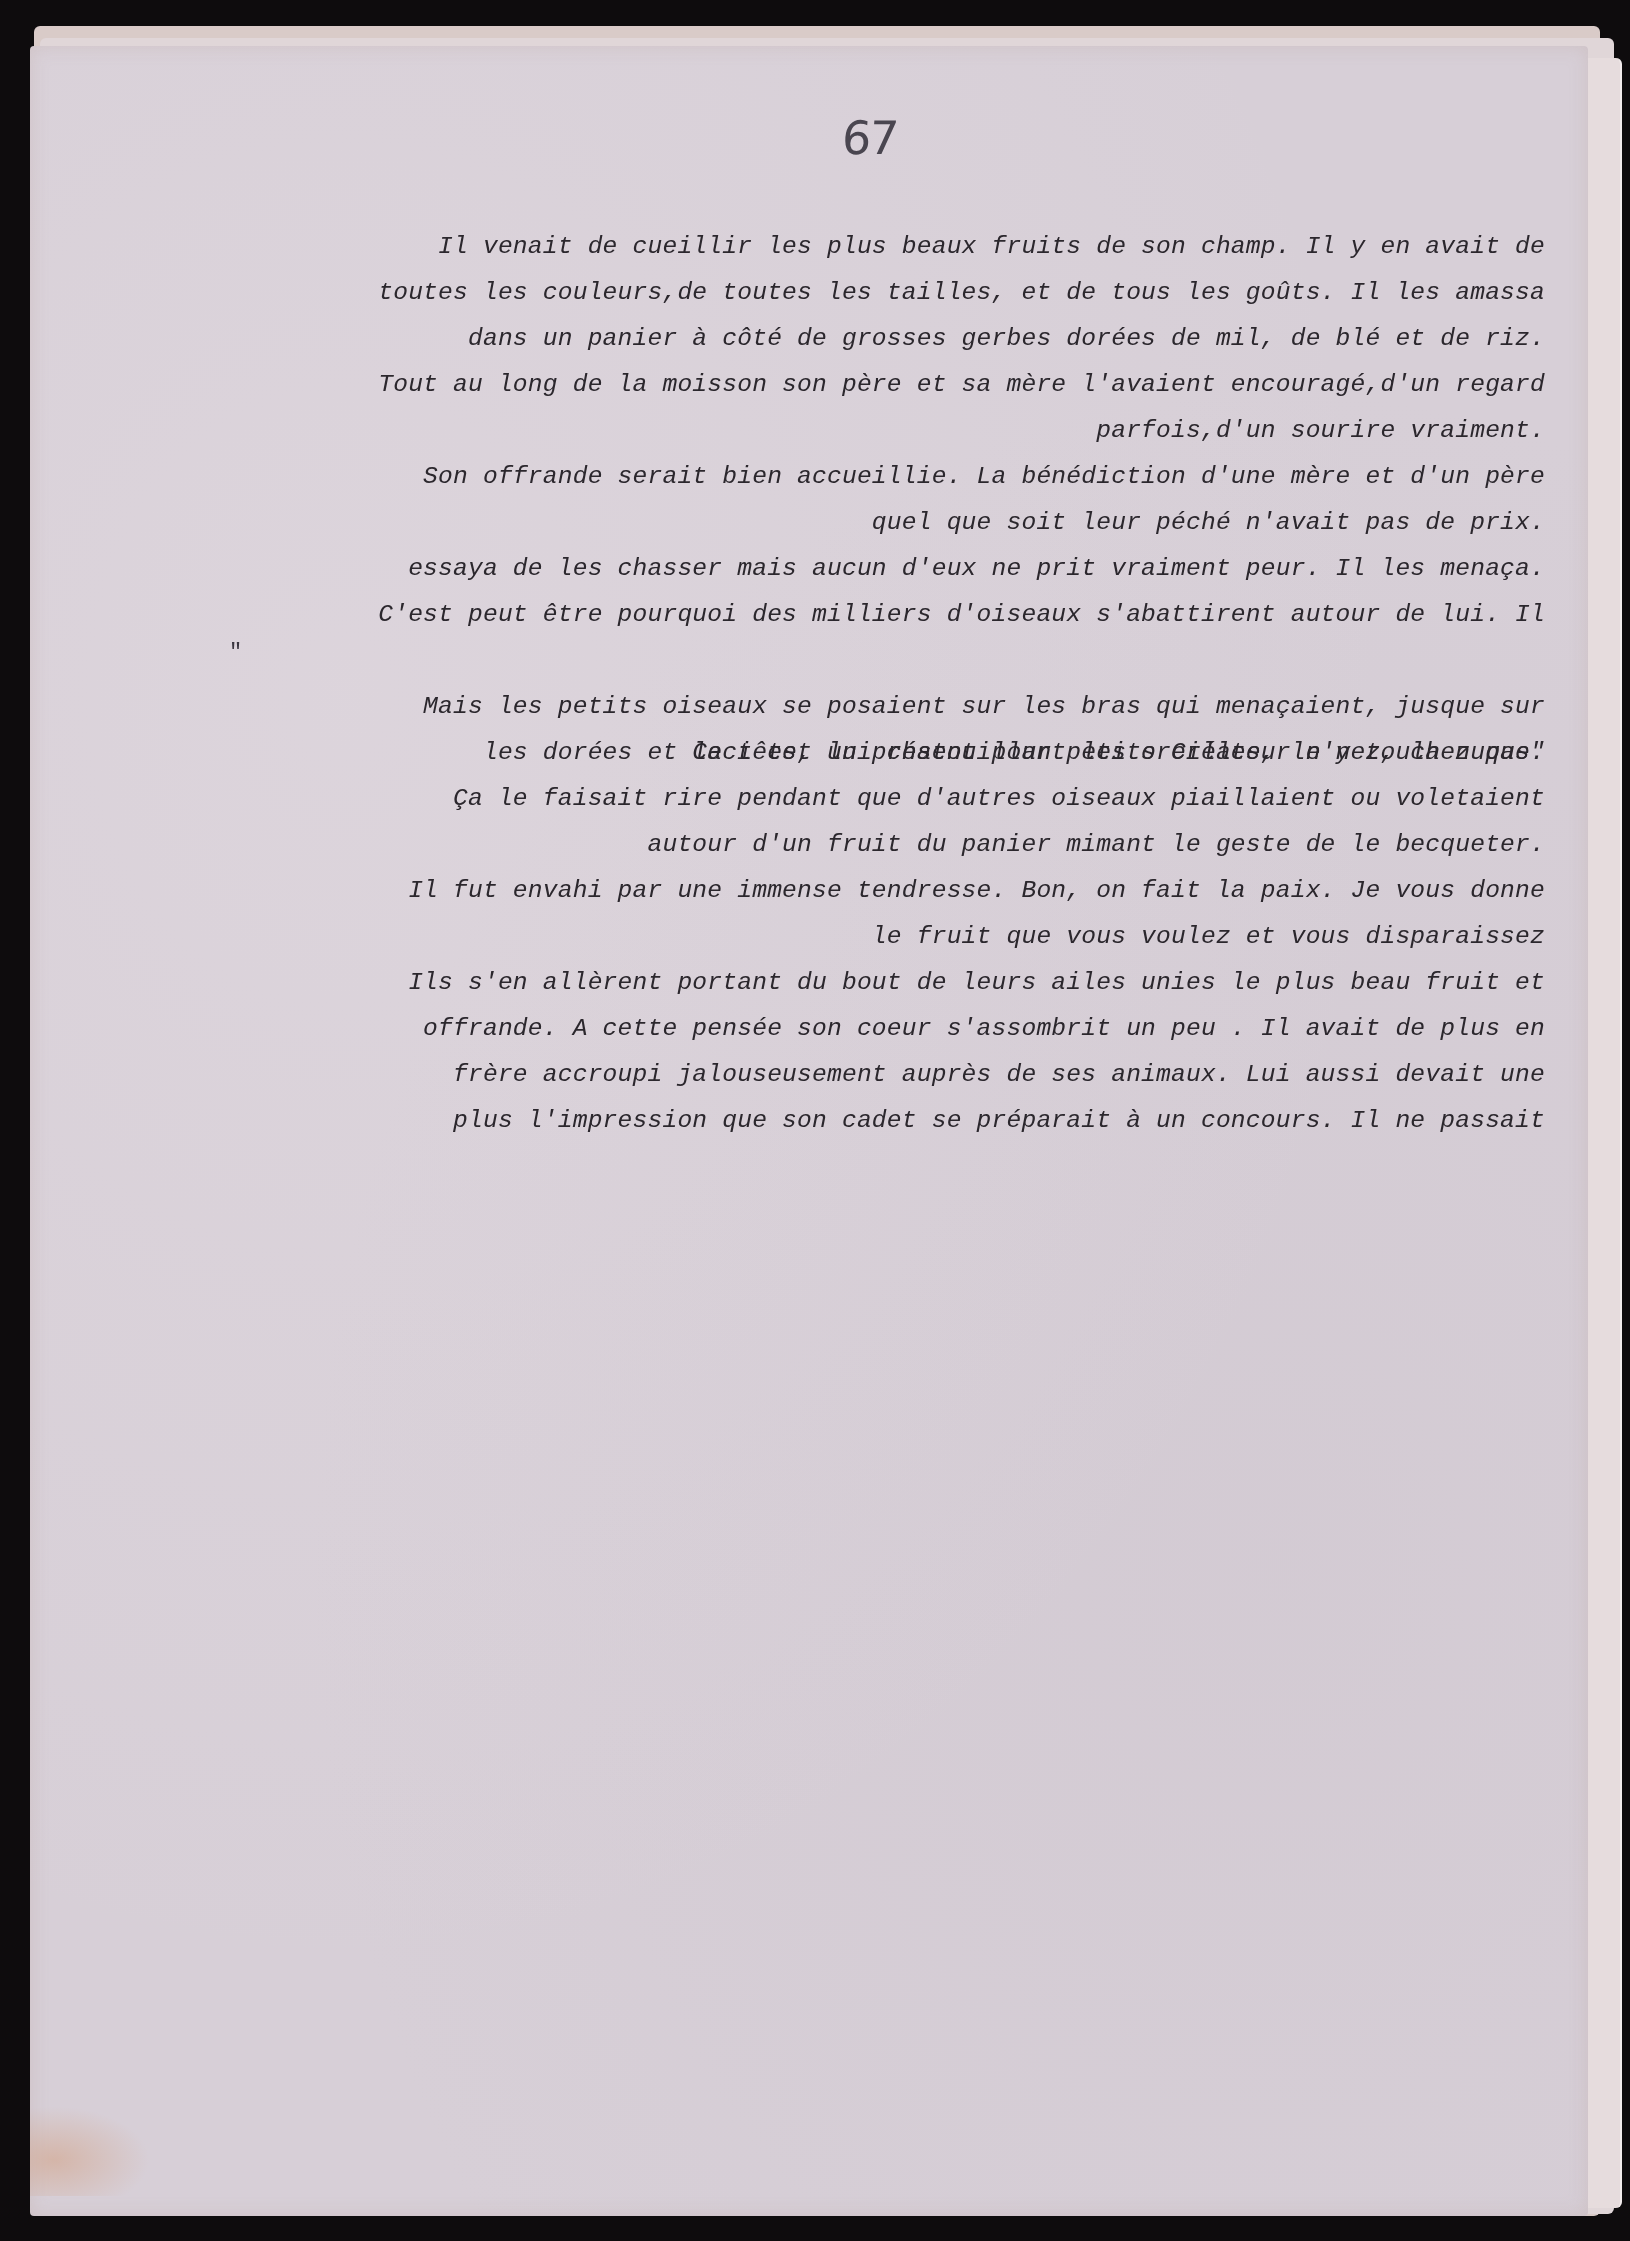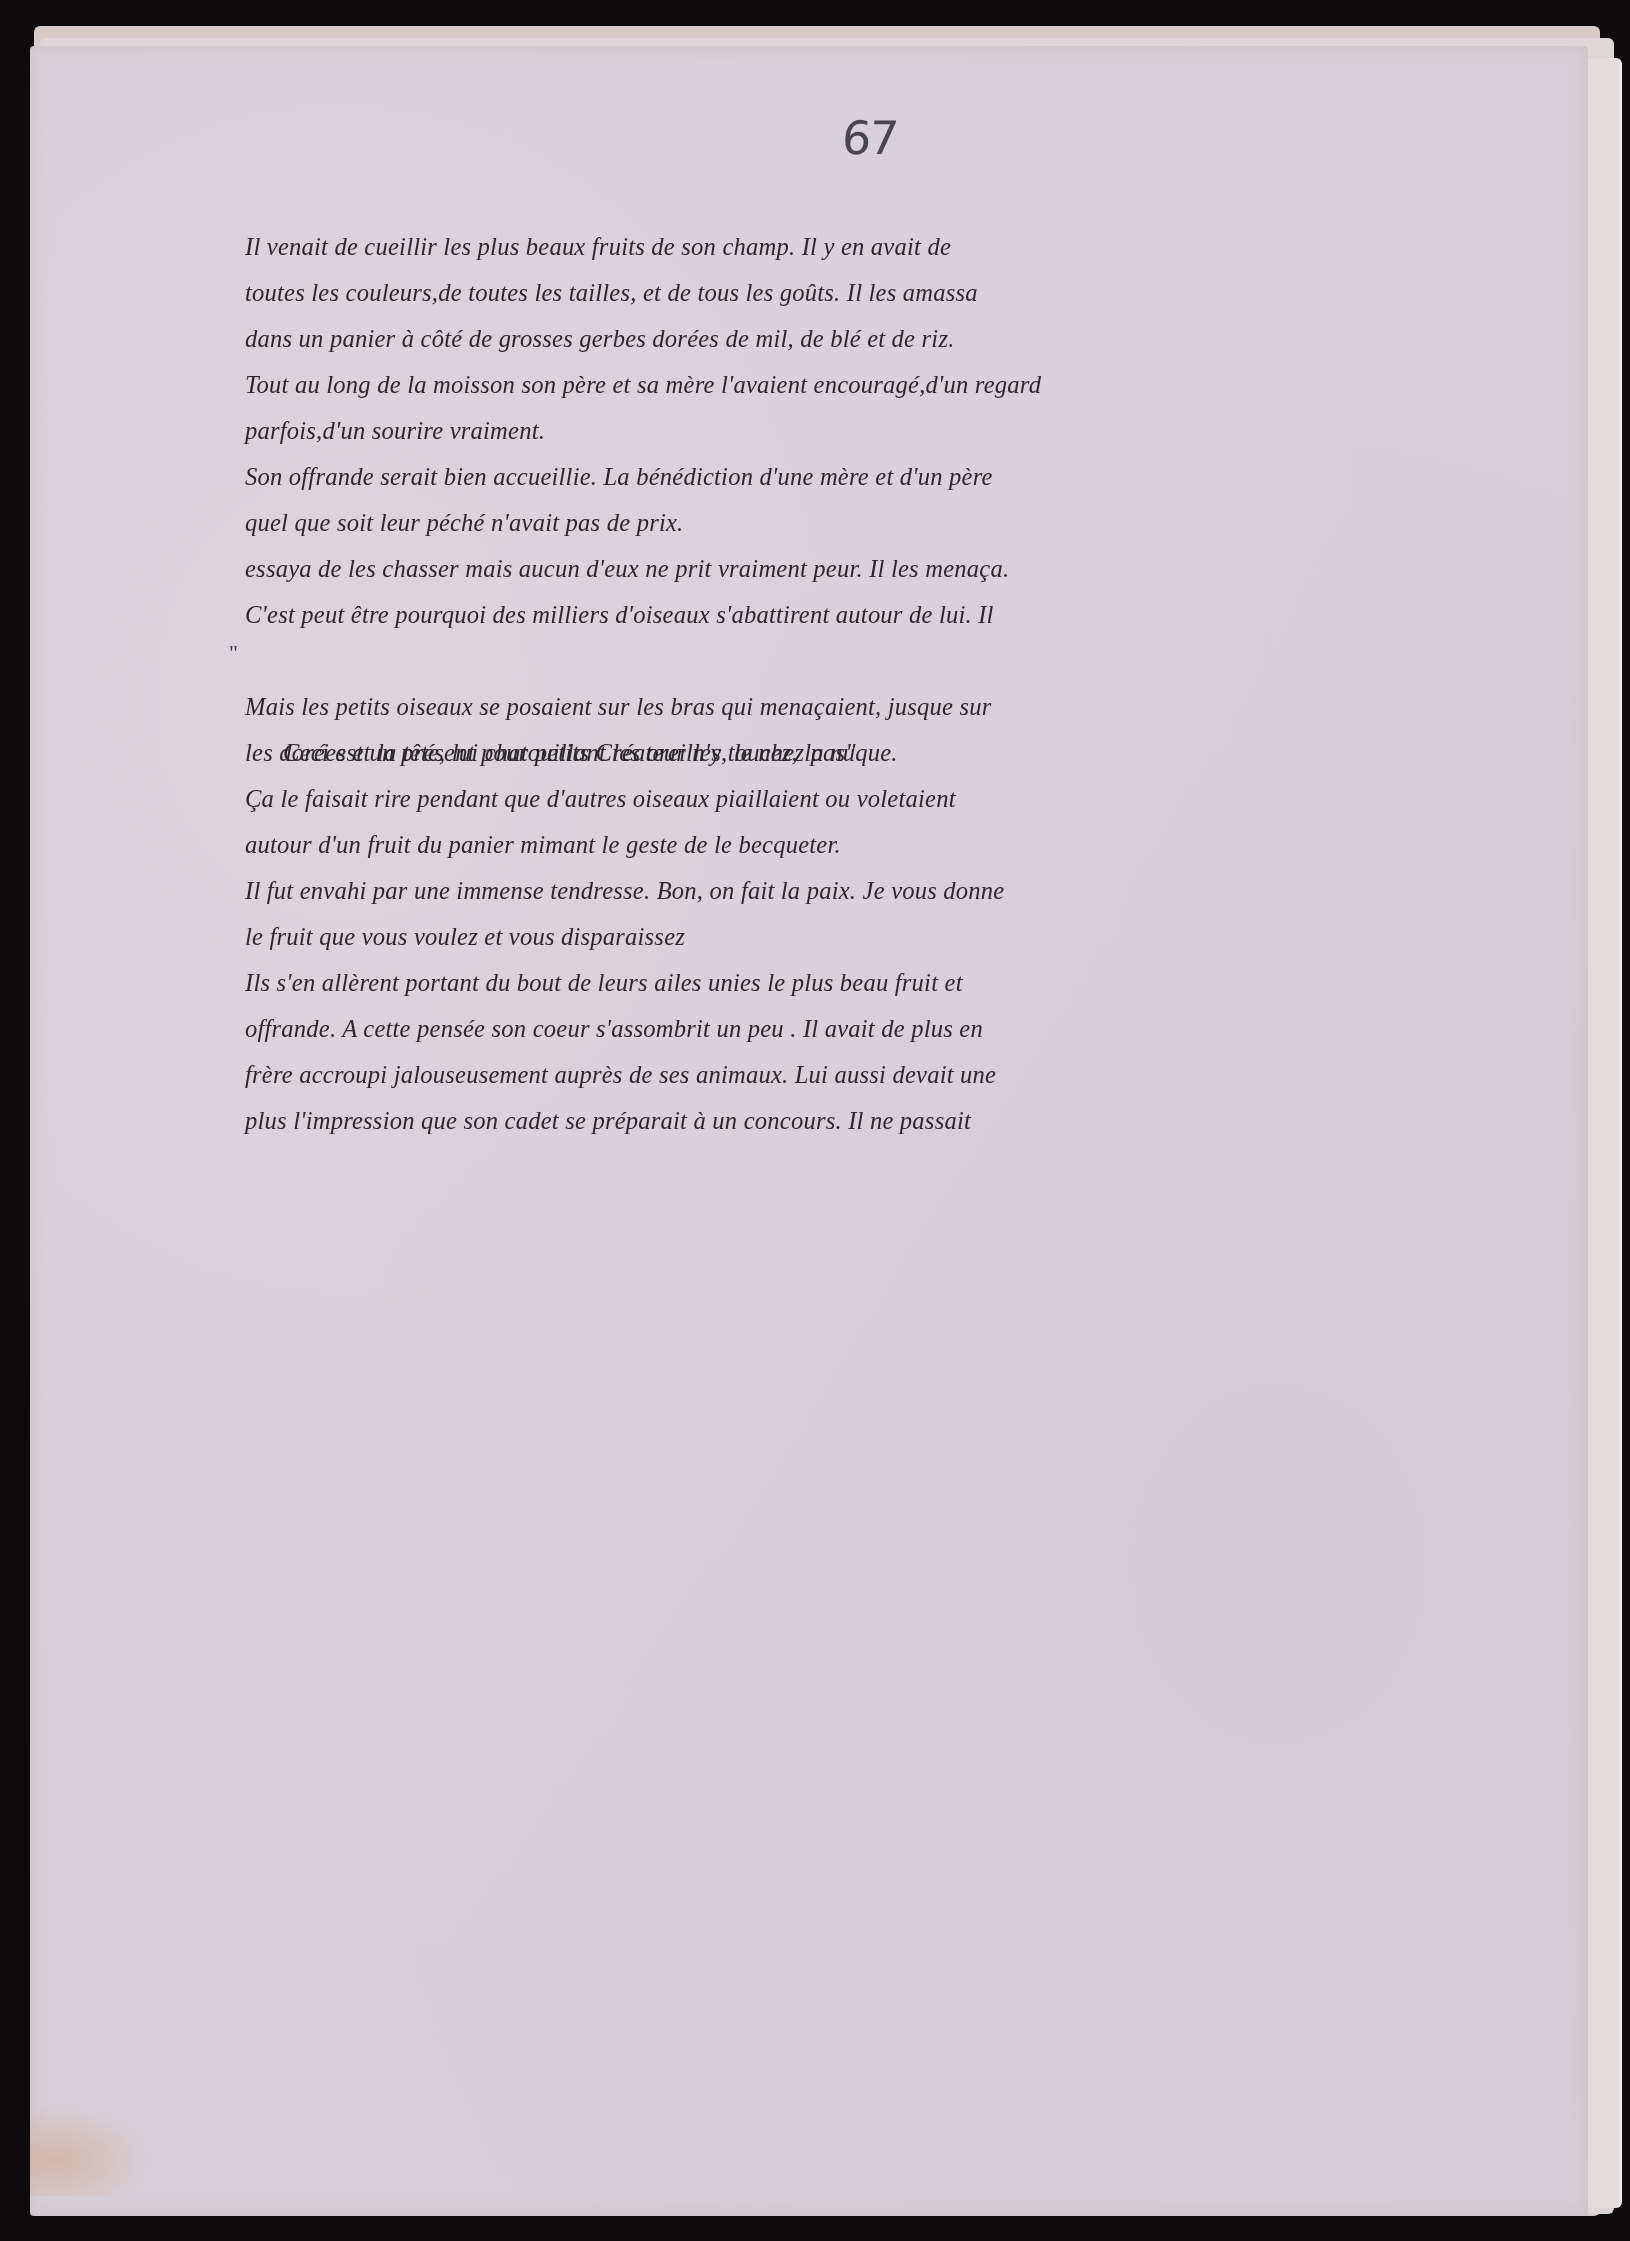--- a/index.html
+++ b/index.html
@@ -57,26 +57,27 @@
     .body-text {
       position: absolute;
       left: 215px;
       top: 178px;
       width: 1300px;
     }
     .line {
       display: block;
       height: 46px;
       line-height: 46px;
-      font-family: Liberation Serif, serif;
+      font-family: Liberation Mono, monospace;
       font-style: italic;
       font-size: 24.6px;
       color: #2b272d;
       white-space: pre;
       letter-spacing: 0.2px;
+      text-align: right;
     }
     .quote-mark {
       position: absolute;
       left: -16px;
       top: -8px;
       font-size: 22px;
       font-style: normal;
       color: #3a3640;
     }
     .line.rel { position: relative; }

